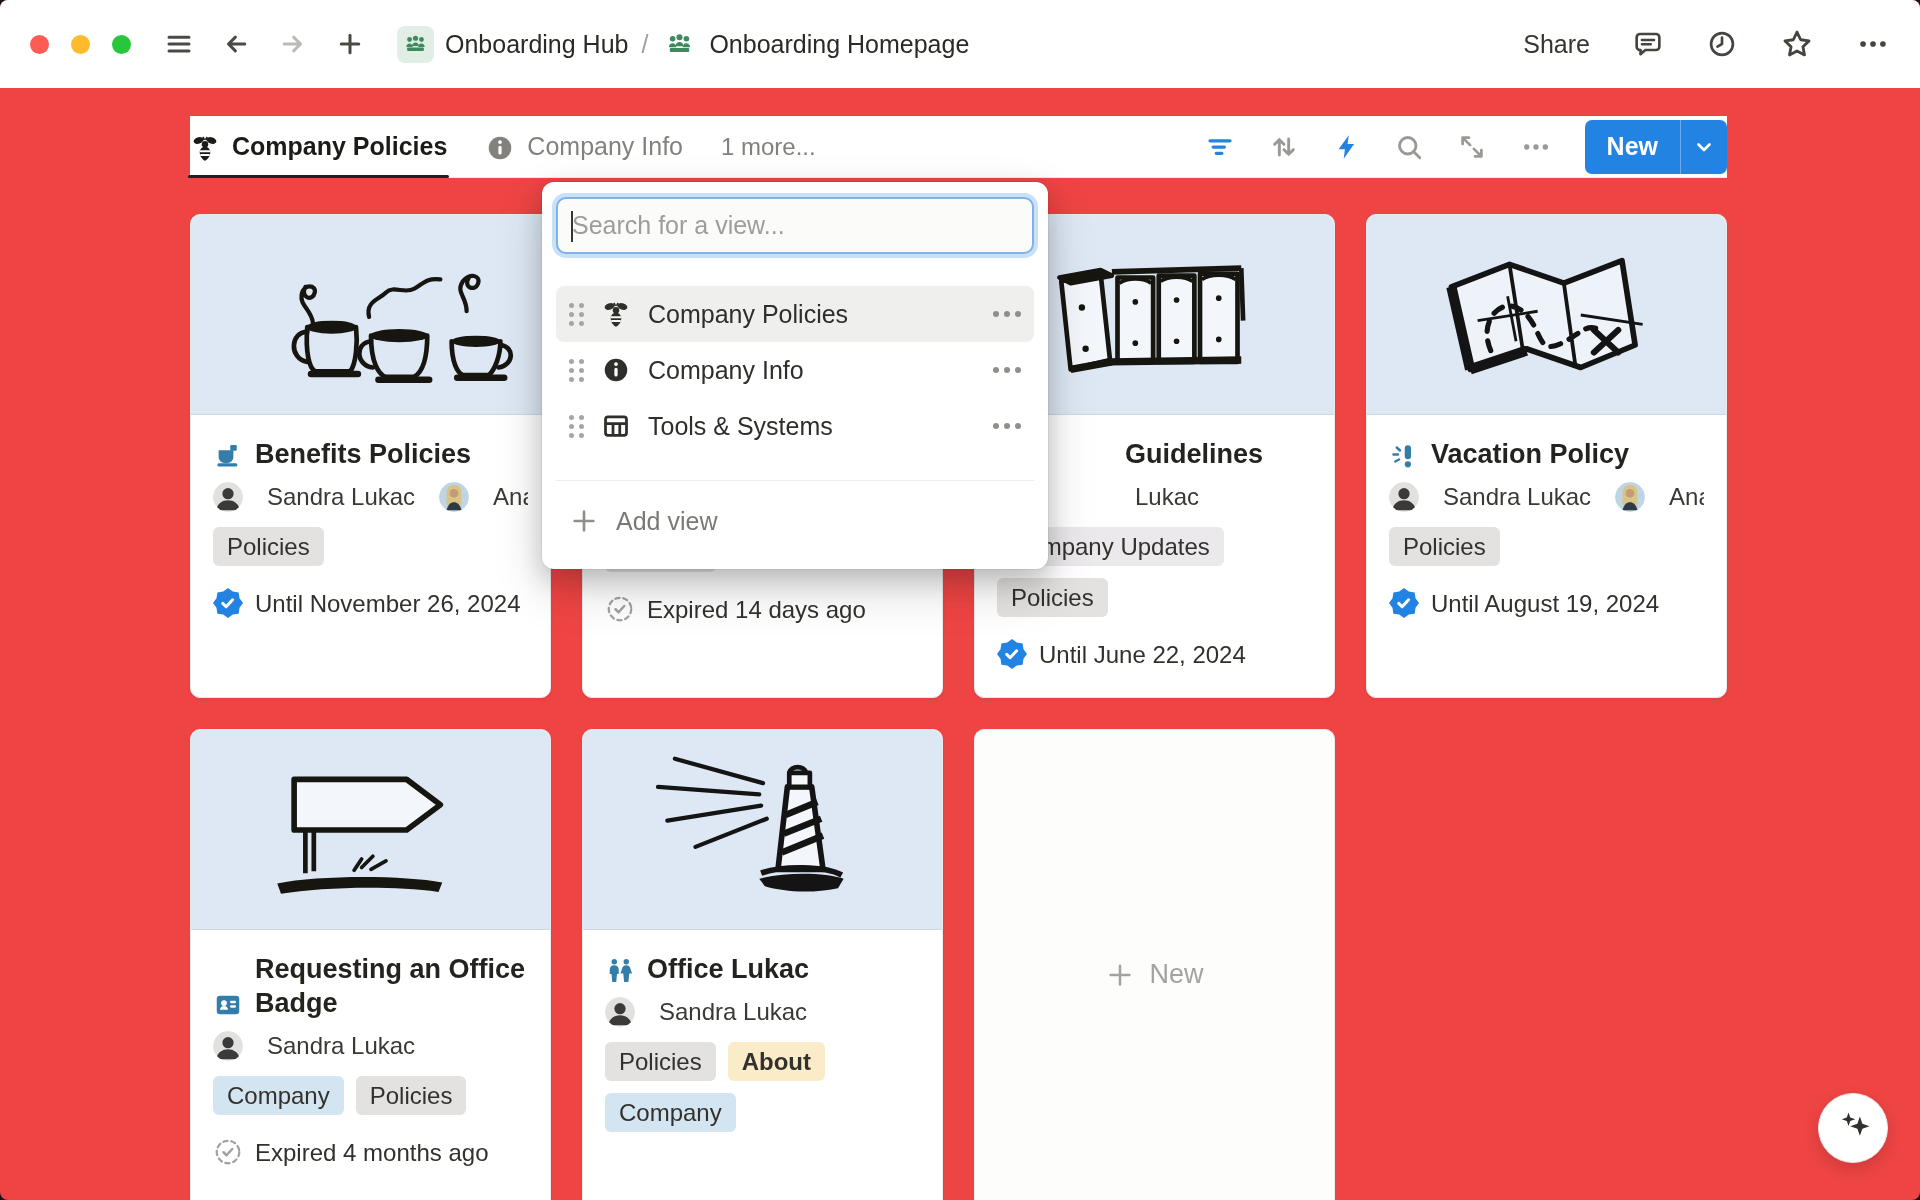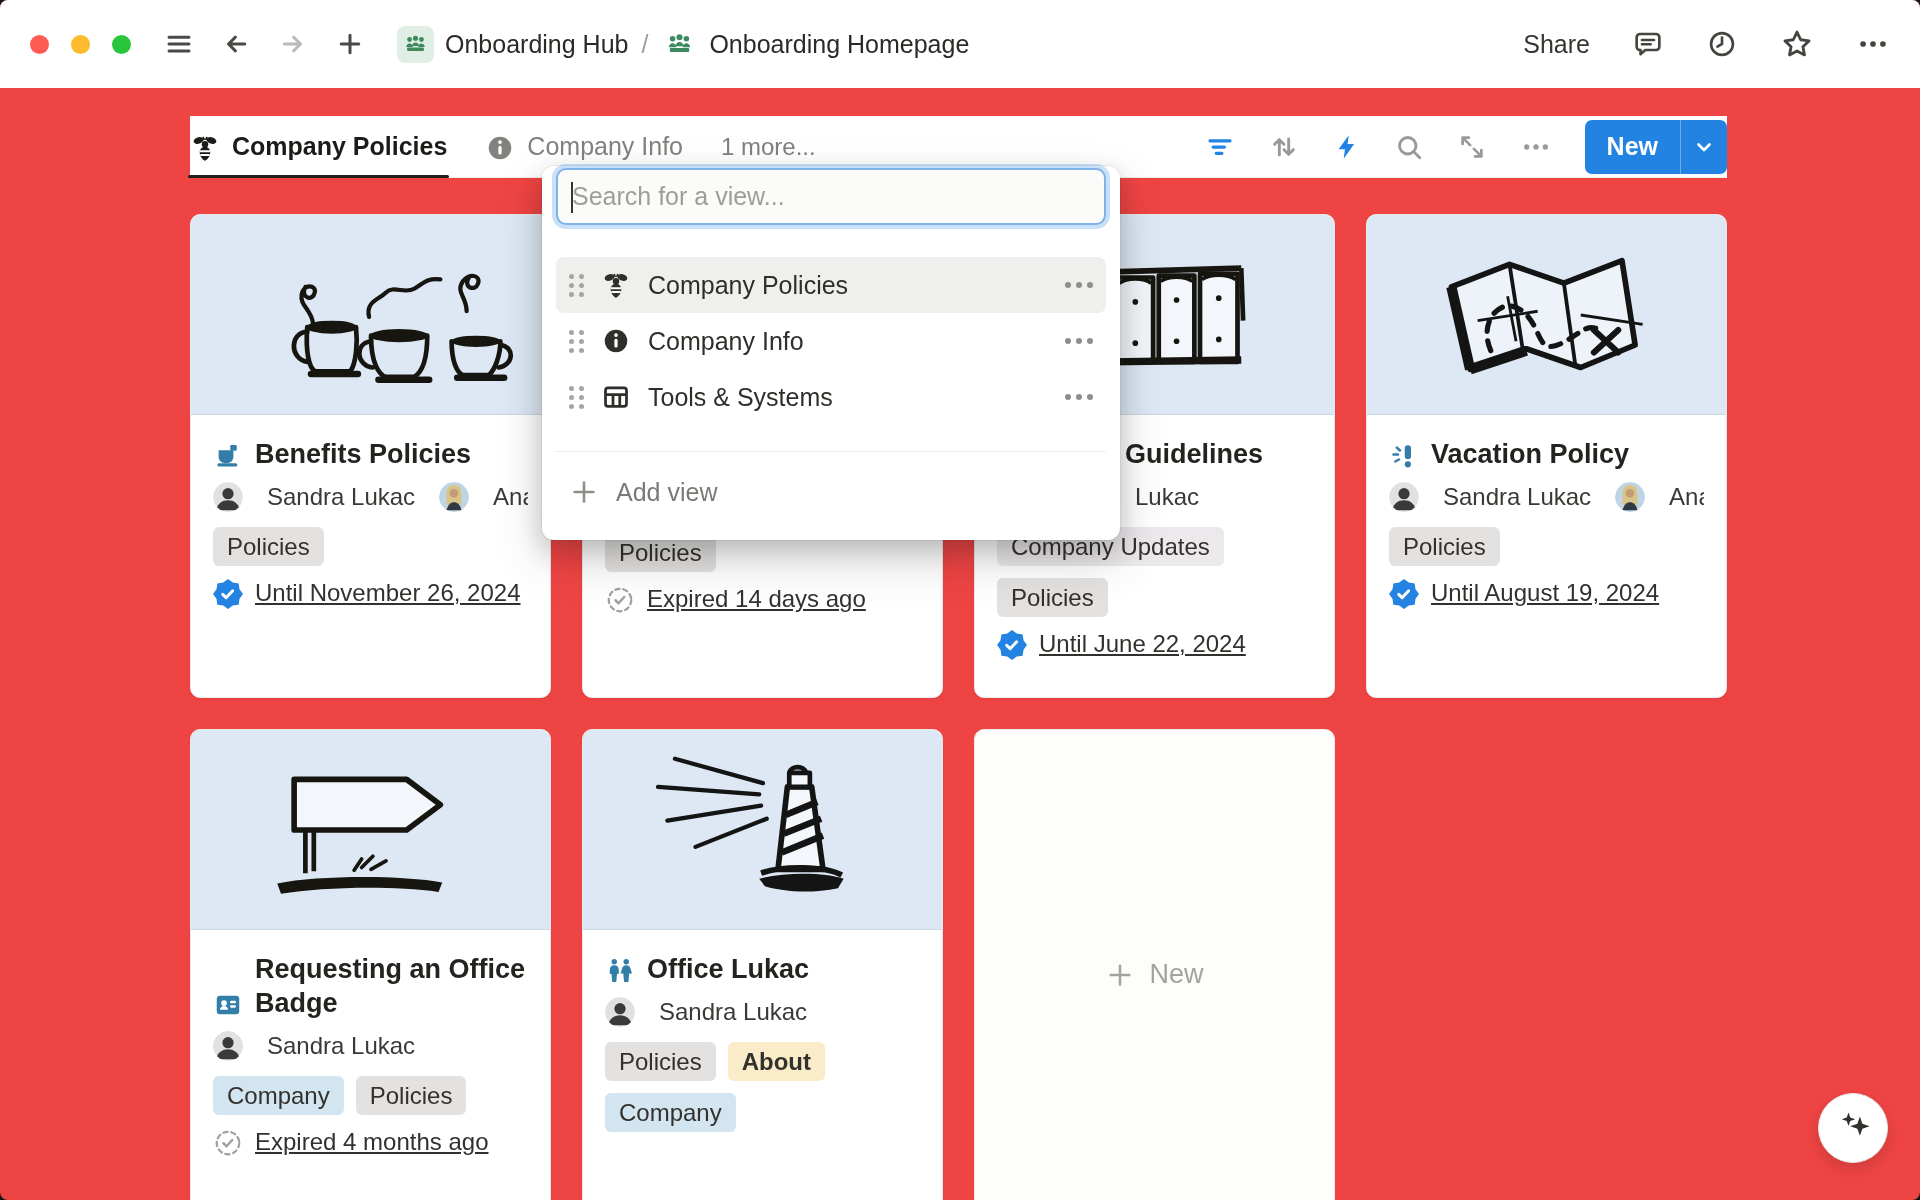--- a/index.html
+++ b/index.html
@@ -43,29 +43,29 @@
   .card-img { height:200px; background:#dde8f4; border-bottom:1px solid rgba(55,53,47,.09); display:flex; align-items:center; justify-content:center; }
   .card-body { padding:22px 22px 0; }
   .card-title { display:flex; align-items:flex-end; gap:12px; font-size:27px; font-weight:700; color:#24231f; line-height:1.26; }
   .title-icon { flex:0 0 auto; margin-top:2px; display:flex; }
   .meta-row { display:flex; align-items:center; gap:24px; margin-top:11px; white-space:nowrap; overflow:hidden; }
   .avatar { width:30px; height:30px; border-radius:50%; flex:0 0 auto; overflow:hidden; }
   .person-name { font-size:24px; color:#3b3935; }
   .tags { display:flex; flex-wrap:wrap; gap:12px; margin-top:15px; }
   .tag { font-size:24px; color:#33312d; padding:4px 14px; border-radius:6px; line-height:1.3; }
   .tag.gray{background:#e3e2e0;} .tag.blue{background:#d3e5f0;} .tag.yellow{background:#fbecc9;font-weight:bold;} .tag.pink{background:#ece9ec;}
-  .status-row { display:flex; align-items:center; gap:12px; margin-top:11px; font-size:24px; color:#32312d;text-decoration:underline; }
+  .status-row { display:flex; align-items:flex-end; gap:12px; margin-top:20px; font-size:24px; color:#32312d; }
   .spacer-hidden { height:81px; }
   .indent-title { margin-left:128px; }
   .indent-name { margin-left:84px; }
   .card.new-card { background:#fdfdfc; border:1px solid #ececea; box-shadow:none; display:flex; justify-content:center; align-items:flex-start; }
   .new-card-inner { margin-top:228px; display:flex; align-items:center; gap:14px; color:#a3a29e; font-size:27px; }
 
   
-  .popup { position:absolute; left:542px; top:166px; width:578px; background:#fff; border-radius:12px; padding:2px 14px 19px;
+  .popup { position:absolute; left:542px; top:182px; width:506px; background:#fff; border-radius:12px; padding:15px 14px 19px;
            box-shadow:0 0 0 1px rgba(15,15,15,.05), 0 10px 24px rgba(15,15,15,.18), 0 20px 50px rgba(15,15,15,.16); z-index:60; }
   .popup-search { position:relative; height:57px; border-radius:10px; background:#fbfbfa; border:2px solid #7fb2e8; box-shadow:0 0 0 4px rgba(35,131,226,.25); display:flex; align-items:center; padding:0 14px; }
   .popup-search input { border:none; outline:none; background:transparent; font-size:25px; width:100%; font-family:"Liberation Sans",sans-serif; color:#37352f; }
   .popup-search input::placeholder { color:#9e9d9a; }
   .caret-line { position:absolute; left:13px; top:12px; width:2px; height:31px; background:#37352f; }
   .popup-list { margin-top:32px; }
   .popup-item { height:56px; display:flex; align-items:center; gap:17px; padding:0 13px; border-radius:8px; font-size:25px; color:#2f2e2a; }
   .popup-item.selected { background:#efefed; }
   .drag-handle { display:grid; grid-template-columns:repeat(2,5px); grid-template-rows:repeat(3,5px); gap:4px 5px; }
   .drag-handle i { width:5px; height:5px; border-radius:50%; background:#a6a5a2; }

